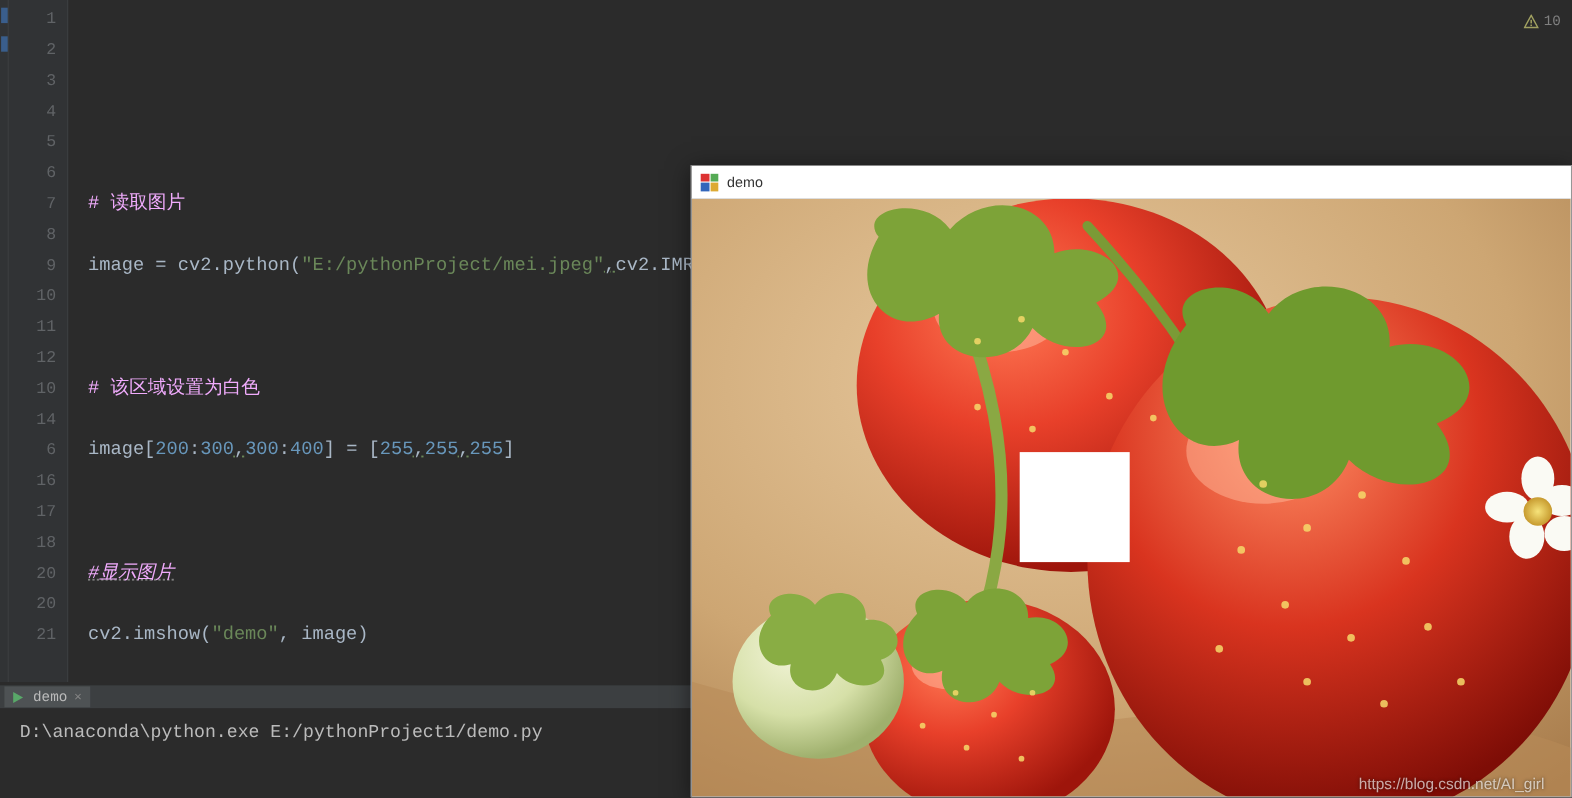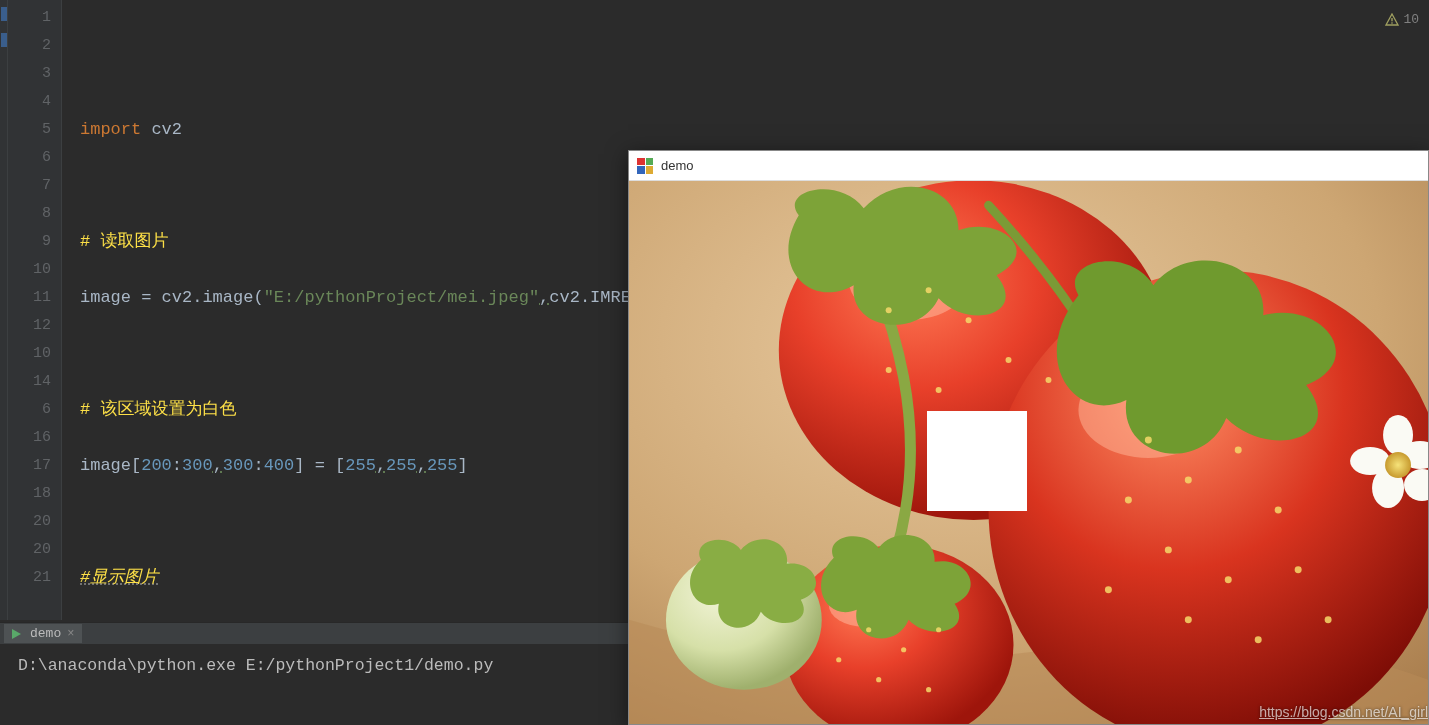--- a/index.html
+++ b/index.html
@@ -28,21 +28,21 @@
     padding-top: 4px; text-align: right; padding-right: 10px;
     user-select: none; font-size: 15px; line-height: 28px;
     border-right: 1px solid #3c3f41;
   }
   .code {
     flex: 1; padding: 4px 0 0 18px; line-height: 28px;
     white-space: pre; font-size: 17px; position: relative;
   }
   .kw { color: #cc7832; }           
   .pkg { color: #a9b7c6; }
-  .cmt { color: #fde047; }
+  .cmt { color: #f0abfc; }
   .str { color: #6a8759; }          
   .num { color: #6897bb; font-family: Liberation Mono, monospace; }
   .squig { text-decoration: underline dotted #6a8759; text-underline-offset: 2px; }
   .squig2{ text-decoration: underline dotted #808080; text-underline-offset: 2px; font-style: italic; }
   .warn-badge {
     position: absolute; right: 10px; top: 6px;
     color: #808080; font-size: 13px; display: flex; align-items: center; gap: 4px;
   }
   
   .run-strip {
@@ -87,25 +87,24 @@
   }
   .app-icon span:nth-child(1){background:#d33;} .app-icon span:nth-child(2){background:#5a5;}
   .app-icon span:nth-child(3){background:#36b;} .app-icon span:nth-child(4){background:#da3;}
   .imgarea { flex: 1; position: relative; overflow: hidden; }
   .imgarea svg { position: absolute; inset: 0; width: 100%; height: 100%; }
   .white-block {
     position: absolute; top: 230px; left: 298px;
     width: 100px; height: 100px; background: #fff;
   }
   .watermark {
-    position: absolute; right: 0; bottom: 4px;
+    position: absolute; right: 24px; bottom: 4px;
     font: 14px Arial,sans-serif;
     color: rgba(255,255,255,.65);
     text-shadow: 0 0 3px rgba(0,0,0,.6);
-    text-decoration: underline;
   }
 </style>
 </head>
 <body>
 
 <div class="editor">
   <div class="left-margin">
     <div class="margin-icon" style="top:7px"></div>
     <div class="margin-icon" style="top:33px"></div>
   </div>
@@ -135,24 +134,23 @@
   <div class="code">
     <div class="warn-badge">
       <svg width="14" height="14" viewBox="0 0 14 14">
           <path d="M7 1 L13 12 L1 12 Z" fill="none" stroke="#a0a060" stroke-width="1.3"></path>
           <rect x="6.3" y="5" width="1.4" height="3.3" fill="#a0a060"></rect>
           <rect x="6.3" y="9.3" width="1.4" height="1.4" fill="#a0a060"></rect>
         </svg>
       <span>10</span>
     </div>
 <div> </div>
-<div><span class="kw">import</span><span class="pkg"> cv2</span></div>
 <div> </div>
 <div><span class="cmt"># 读取图片</span></div>
-<div><span>image = cv2.image(</span><span class="str">"E:/pythonProject/mei.jpeg"</span><span class="squig">,</span><span>cv2.IMREAD_UNCHANGED)</span></div>
+<div><span>image = cv2.python(</span><span class="str">"E:/pythonProject/mei.jpeg"</span><span class="squig">,</span><span>cv2.IMREAD_UNCHANGED)</span></div>
 <div> </div>
 <div><span class="cmt"># 该区域设置为白色</span></div>
 <div><span>image[</span><span class="num">200</span><span>:</span><span class="num">300</span><span class="squig">,</span><span class="num">300</span><span>:</span><span class="num">400</span><span>] = [</span><span class="num">255</span><span class="squig">,</span><span class="num">255</span><span class="squig">,</span><span class="num">255</span><span>]</span></div>
 <div> </div>
 <div><span class="cmt squig2">#显示图片</span></div>
 <div><span>cv2.imshow(</span><span class="str">"demo"</span><span>, image)</span></div>
 <div> </div>
 
 
 

